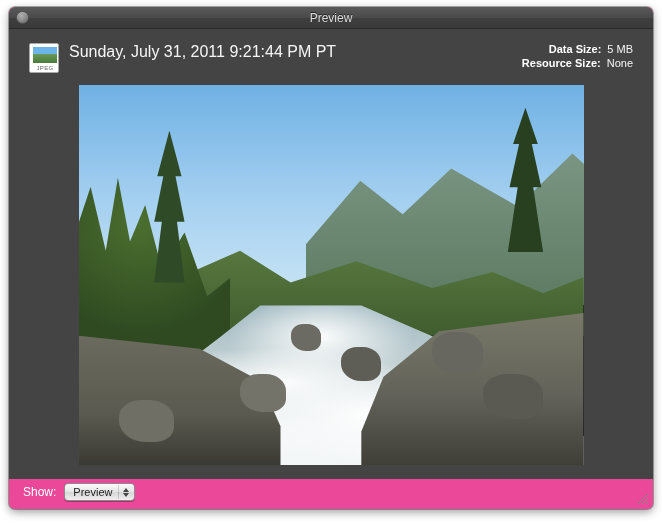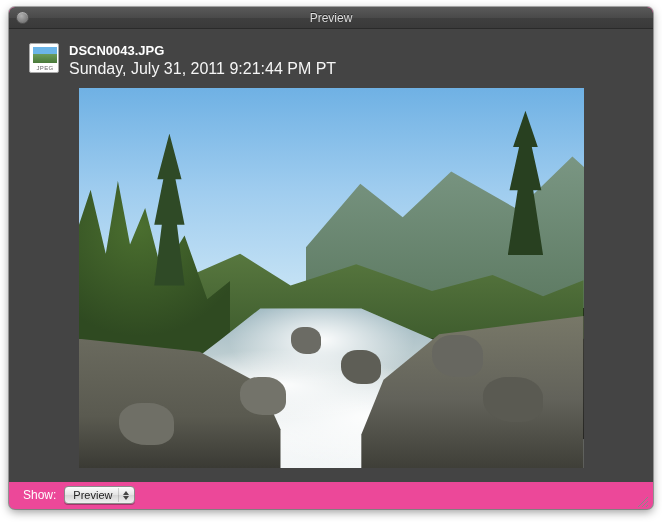--- a/index.html
+++ b/index.html
@@ -251,22 +251,29 @@
 
   <div class="content">
     <div class="header-row">
       <div class="file-icon">
         <div class="page">
           <div class="thumb"></div>
           <div class="label">JPEG</div>
         </div>
       </div>
       <div class="file-meta">
-        <div class="file-name">DSCN0043.JPG</div>
         <div class="file-date">Sunday, July 31, 2011 9:21:44 PM PT</div>
+      </div>
+      <div class="right-meta">
+        <div class="row">
+          <span class="lbl">Data Size:</span><span class="val">5 MB</span>
+        </div>
+        <div class="row">
+          <span class="lbl">Resource Size:</span><span class="val">None</span>
+        </div>
       </div>
     </div>
 
     <div class="image-area">
       <div class="preview-img">
         <div class="sky"></div>
         <div class="mountain-far"></div>
         <div class="hill-mid"></div>
         <div class="pine2"></div>
         <div class="trees-left"></div>

